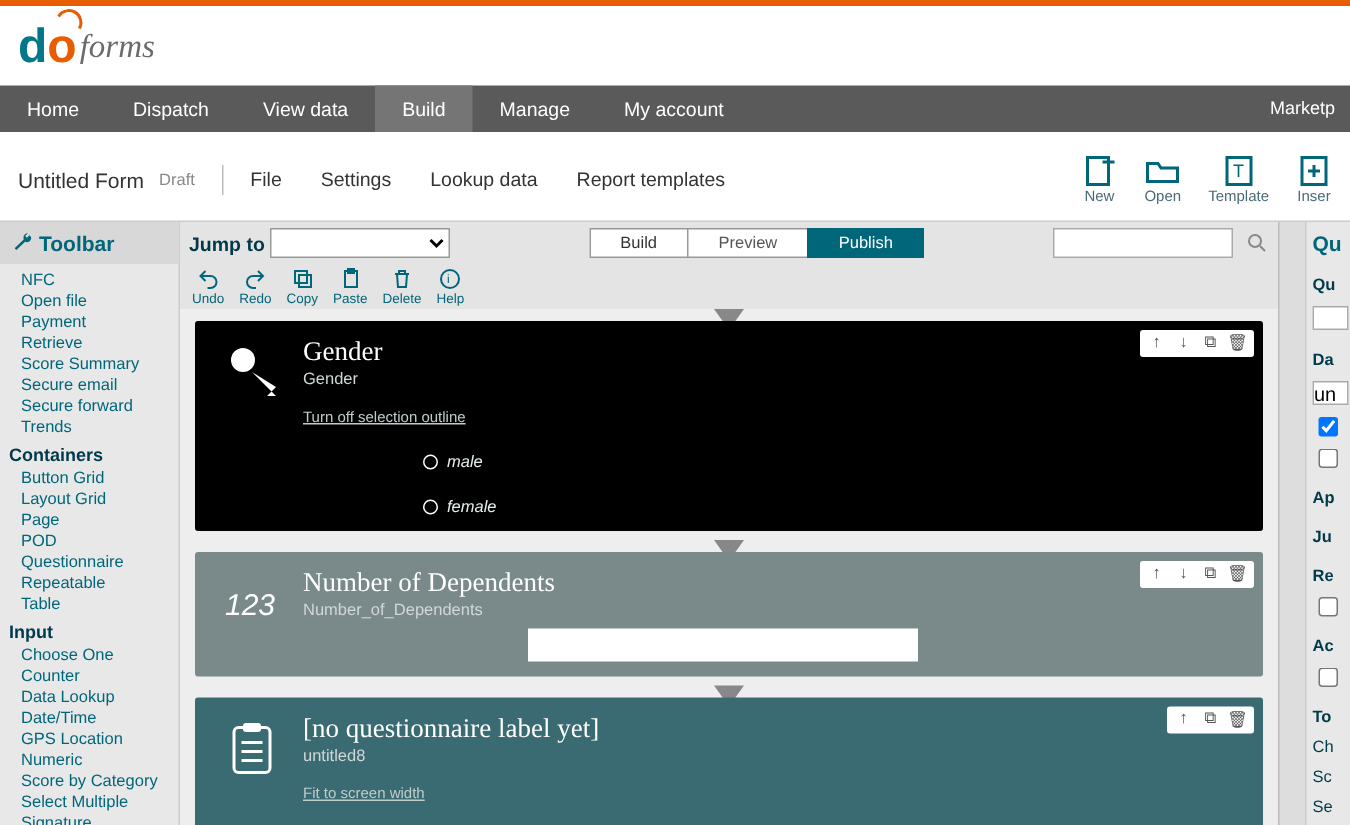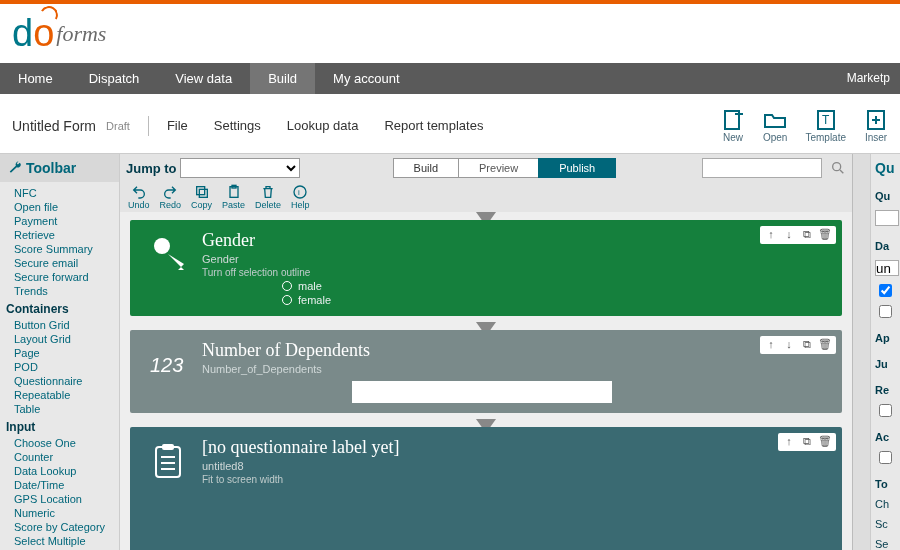--- a/index.html
+++ b/index.html
@@ -1,20 +1,20 @@
 <!DOCTYPE html>
 <html><head>
 <meta charset="utf-8">
 <style>
 * { margin:0; padding:0; box-sizing:border-box; font-family:Arial,sans-serif; }
 body { width:900px; height:550px; overflow:hidden; background:#fff; font-size:12px; }
 .orange-bar { height:4px; background:#e85d00; }
 .logo-row { display:flex; align-items:center; padding:8px 12px; background:#fff; }
 .logo { display:flex; align-items:center; }
-.logo-mark { font-size:38px; font-weight:normal; }
+.logo-mark { font-size:32px; font-weight:bold; }
 .logo-d { color:#00788a; }
 .logo-o { color:#e85d00; position:relative; }
 .logo-arc { position:absolute; top:-6px; right:-4px; width:18px; height:18px; border:2px solid #e85d00; border-radius:50%; border-left-color:transparent; border-bottom-color:transparent; transform:rotate(-15deg); }
 .logo-text { color:#6b6b6b; font-size:22px; font-style:italic; font-family:Georgia,serif; margin-left:2px; }
 .main-nav { display:flex; background:#5a5a5a; color:#ffffff; font-size:13px; }
 .main-nav .nav-item { padding:8px 18px; cursor:pointer; }
 .main-nav .nav-item.active { background:#757575; }
 .main-nav .spacer { flex:1; }
 .main-nav .right { padding:8px 10px; font-size:12px; }
 .sub-bar { display:flex; align-items:center; padding:14px 12px 10px 12px; background:#fff; border-bottom:1px solid #ccc;gap:12px; }
@@ -38,32 +38,32 @@
 .jumpto-select { width:120px; height:20px; border:1px solid #999; background:#fff; font-size:11px; }
 .stage-tabs { display:flex; align-items:center; margin-left:90px; }
 .stage { font-size:11px; padding:3px 20px; background:#fff; border:1px solid #999; color:#555; position:relative; margin-right:-1px; }
 .stage.current { background:#fff; color:#333; }
 .stage.publish { background:#00667a; color:#fff; border-color:#00667a; }
 .action-icons { display:flex; gap:10px; padding:2px 8px; color:#00667a; font-size:9px; }
 .action-icon { display:flex; flex-direction:column; align-items:center; cursor:pointer; }
 .action-icon svg { width:16px; height:16px; }
 .canvas-body { flex:1; background:#eee; padding:0 10px; position:relative; overflow:hidden; }
 .form-item { position:relative; margin-bottom:6px; border-radius:2px; color:#fff; padding:10px 14px; display:flex; }
-.form-item.gender { background:#15803d; }
+.form-item.gender { background:#000000; }
 .form-item.number { background:#7a8a8a; }
 .form-item.quest { background:#3a6a72; min-height:130px; }
 .fi-icon { width:48px; display:flex; align-items:flex-start; justify-content:center; padding-top:4px; }
 .fi-icon svg { width:40px; height:40px; fill:#fff; }
 .fi-content { flex:1; padding-left:10px; }
 .fi-title { font-size:18px; font-weight:normal; font-family:Georgia,serif; }
 .fi-sub { font-size:11px; color:#d0d8d8; margin-top:2px; }
-.fi-hint { font-size:10px; color:#c0cccc; margin-top:2px; }
+.fi-hint { font-size:10px; color:#c0cccc; margin-top:14px;text-decoration:underline; }
 .fi-tools { position:absolute; top:6px; right:6px; background:#fff; border-radius:2px; padding:2px 4px; display:flex; gap:4px; }
 .fi-tools span { width:14px; height:14px; color:#555; font-size:11px; cursor:pointer; text-align:center; }
-.radio-row { display:flex; align-items:center; gap:6px; font-size:11px; color:#e8eeee; margin-top:2px; margin-left:80px; }
+.radio-row { display:flex; align-items:center; gap:6px; font-size:11px; color:#e8eeee; margin-top:18px; margin-left:80px;font-style:italic; }
 .radio-dot { width:10px; height:10px; border-radius:50%; border:1px solid #fff; display:inline-block; }
 .arrow-down { width:0; height:0; border-left:10px solid transparent; border-right:10px solid transparent; border-top:14px solid #888; margin:0 auto -6px auto; }
 .white-input { background:#fff; height:22px; width:260px; margin:6px 0 0 0; }
 .scrollbar { width:18px; background:#ddd; border-left:1px solid #bbb; }
 .right-panel { width:30px; background:#e8e8e8; border-left:1px solid #ccc; padding:6px 4px; overflow:hidden; display:flex; flex-direction:column; gap:8px; font-size:11px; color:#003a4a; }
 .right-panel .hdr { font-weight:bold; color:#00667a; font-size:14px; }
 .right-panel .lab { font-weight:bold; margin-top:6px; }
 .right-panel input[type=text] { width:24px; border:1px solid #aaa; height:16px; }
 .search-row { display:flex; align-items:center; gap:8px; margin-left:auto; }
 .search-box { width:120px; height:20px; border:1px solid #aaa; background:#fff; }
@@ -79,20 +79,21 @@
     <span class="logo-mark"><span class="logo-d">d</span><span class="logo-o">o<span class="logo-arc"></span></span></span>
     <span class="logo-text">forms</span>
   </div>
 </div>
 
 <div class="main-nav">
   <div class="nav-item">Home</div>
   <div class="nav-item">Dispatch</div>
   <div class="nav-item">View data</div>
   <div class="nav-item active">Build</div>
+  <div class="nav-item">Manage</div>
   <div class="nav-item">My account</div>
   <div class="spacer"></div>
   <div class="right">Marketp</div>
 </div>
 
 <div class="sub-bar">
   <div class="sub-left">
     <span class="form-name">Untitled Form</span>
     <span class="draft">Draft</span>
     <span class="vsep"></span>

